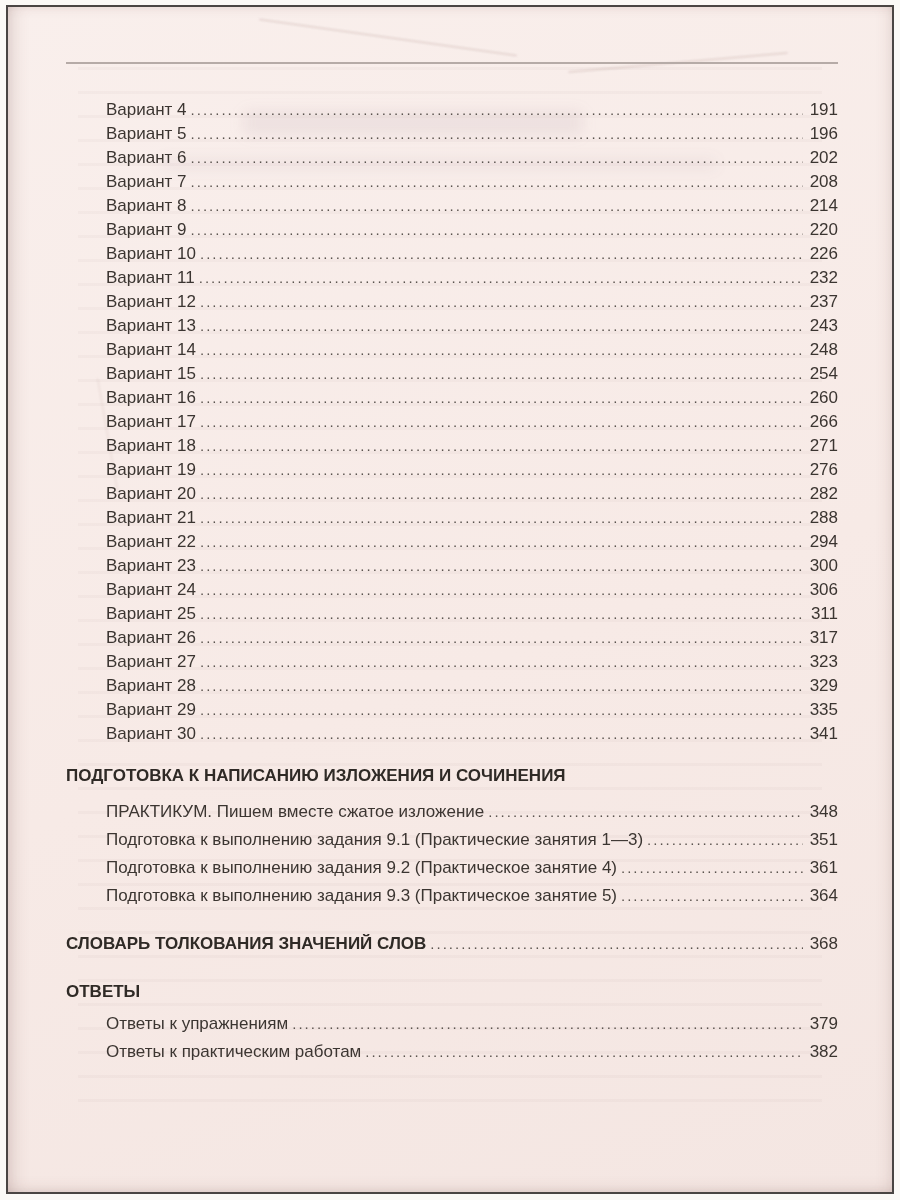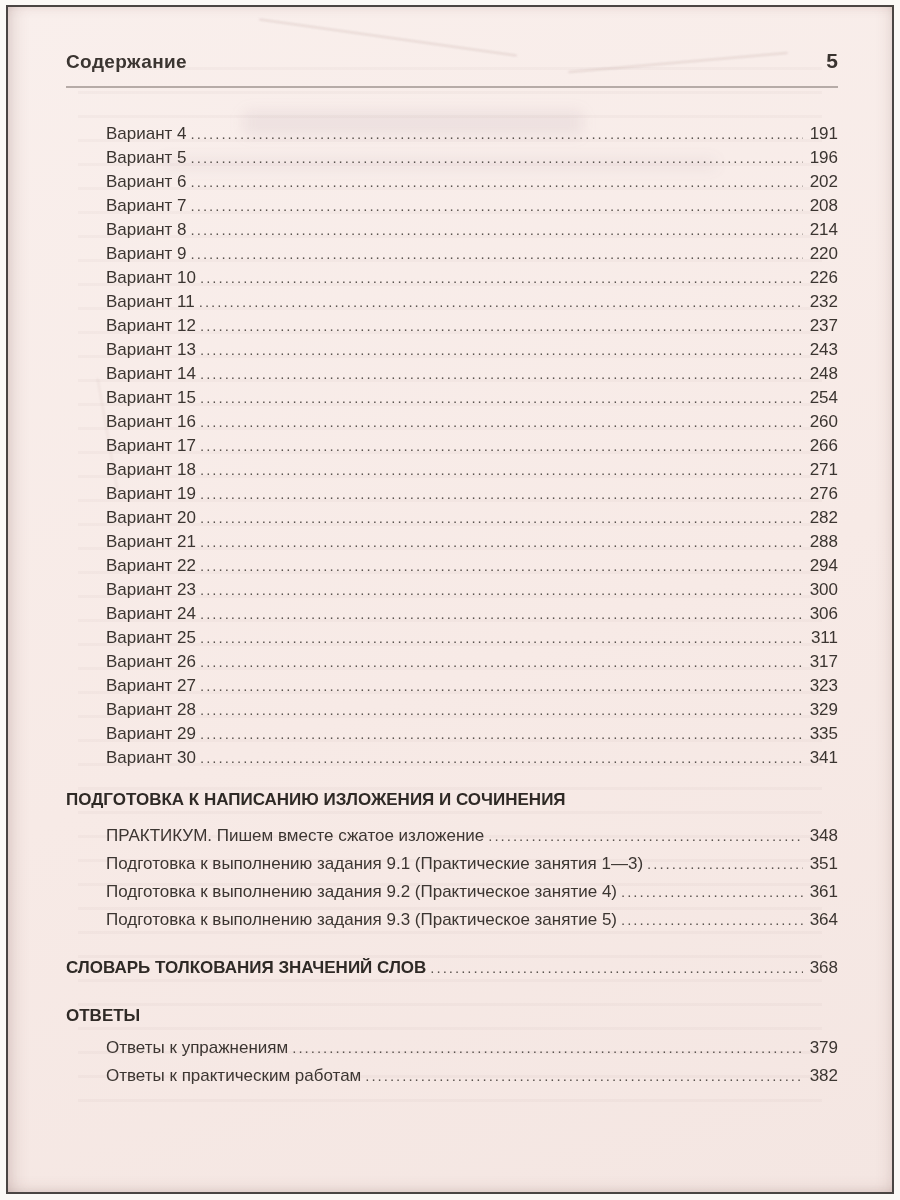--- a/index.html
+++ b/index.html
@@ -138,24 +138,20 @@
   <div class="page">
 
     <div class="ghost-blob ghost-title"></div>
     <div class="ghost-blob ghost-para"></div>
     <div class="crease crease-1"></div>
     <div class="crease crease-2"></div>
     <div class="crease crease-3"></div>
 
     <div class="content">
 
-      <div class="page-header">
-        <span class="header-title">Содержание</span>
-        <span class="header-pageno">5</span>
-      </div>
       <hr class="header-rule">
 
       <div class="variants-block">
   <div class="toc-row">
     <span class="toc-label">Вариант 4</span>
     <span class="dots"></span>
     <span class="toc-page">191</span>
   </div>
 
   <div class="toc-row">

